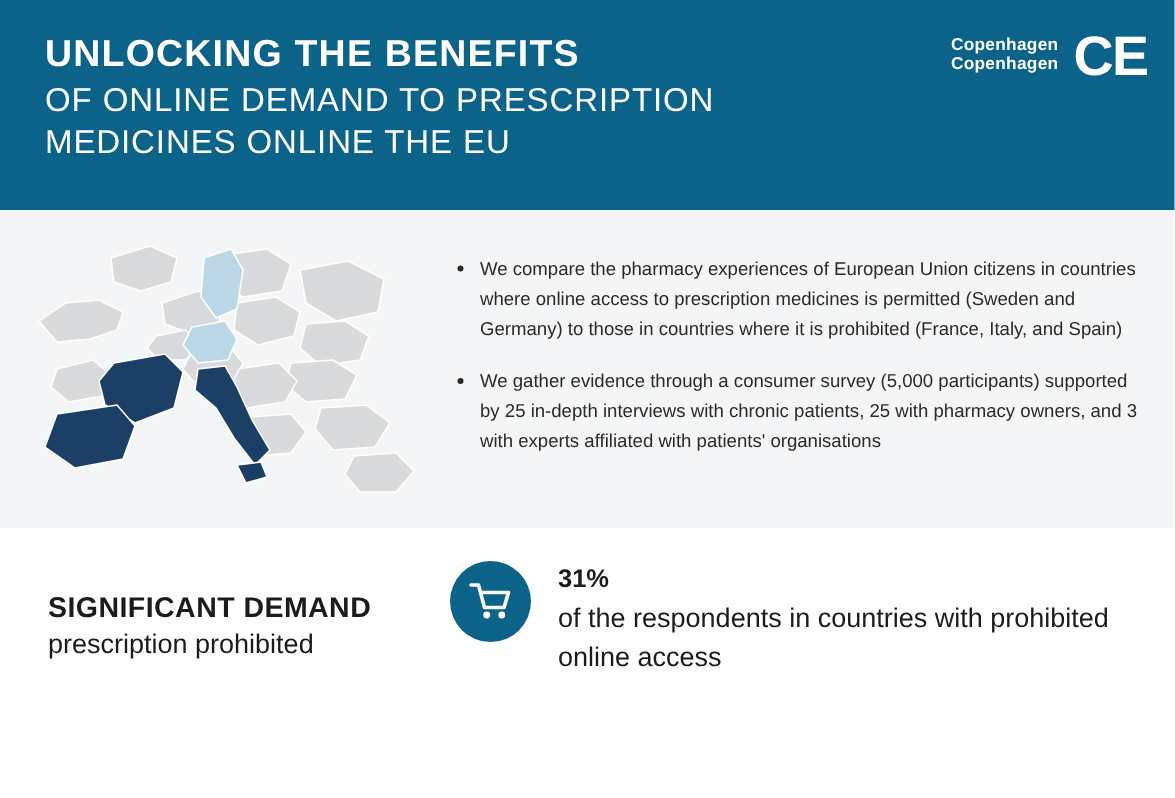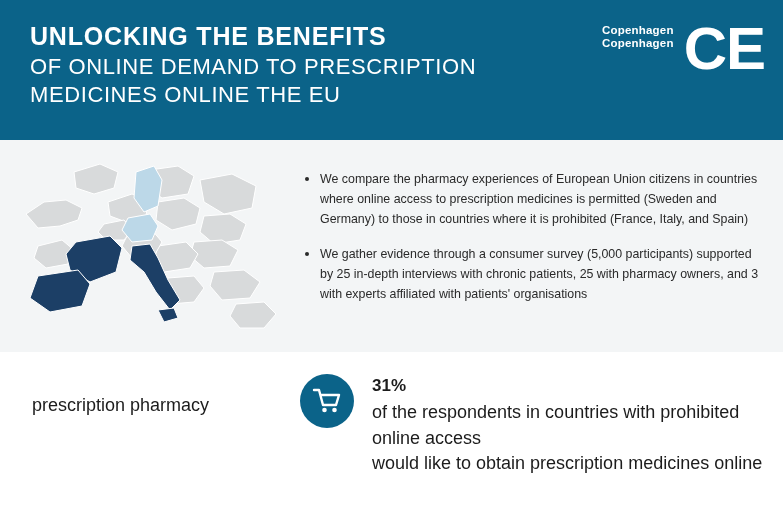--- a/index.html
+++ b/index.html
@@ -61,21 +61,21 @@
     padding-top: 4px;
   }
   .brand-words span {
     display: block;
     font-size: 11.5px;
     font-weight: bold;
     letter-spacing: 0.2px;
   }
   .brand-ce {
     color: #ffffff;
-    font-size: 60px;
+    font-size: 37px;
     font-weight: bold;
     line-height: 0.95;
     letter-spacing: -1px;
   }
 
   
   .mid {
     position: relative;
     width: 783px;
     height: 212px;
@@ -244,36 +244,36 @@
     <div class="bullets">
       <ul class="bullet-list">
         <li>We compare the pharmacy experiences of European Union citizens in countries where online access to prescription medicines is permitted (Sweden and Germany) to those in countries where it is prohibited (France, Italy, and Spain)</li>
         <li>We gather evidence through a consumer survey (5,000 participants) supported by 25 in-depth interviews with chronic patients, 25 with pharmacy owners, and 3 with experts affiliated with patients' organisations</li>
       </ul>
     </div>
   </div>
 
   <div class="bottom">
     <div class="demand">
-      <span class="demand-rest">prescription pharmacy</span>
+      <span class="demand-strong">SIGNIFICANT DEMAND</span>
+      <span class="demand-rest">prescription prohibited</span>
     </div>
     <div class="stats">
 
       <div class="stat-row">
         <div class="stat-icon">
           <svg width="30" height="28" viewBox="0 0 30 28" fill="none" aria-hidden="true">
             <path d="M2 3 H7 L11 18 H24 L27 8 H9" stroke="#ffffff" stroke-width="2.4" stroke-linecap="round" stroke-linejoin="round" fill="none"></path>
             <circle cx="12.5" cy="23" r="2.3" fill="#ffffff"></circle>
             <circle cx="22.5" cy="23" r="2.3" fill="#ffffff"></circle>
           </svg>
         </div>
         <div class="stat-text">
           <span class="stat-pct">31%</span>
           <span class="stat-desc">of the respondents in countries with prohibited online access</span>
-          <span class="stat-desc">would like to obtain prescription medicines online</span>
         </div>
       </div>
 
 
     </div>
     <div class="footer-strip"></div>
   </div>
 
 </div>
 

